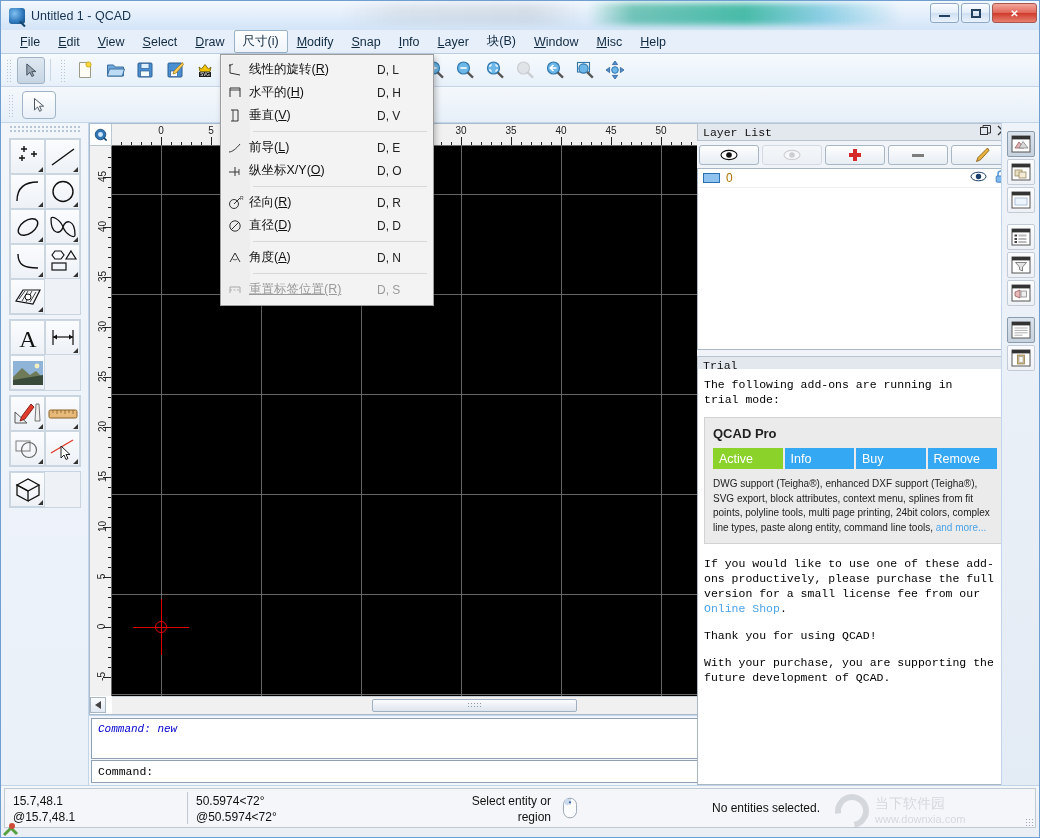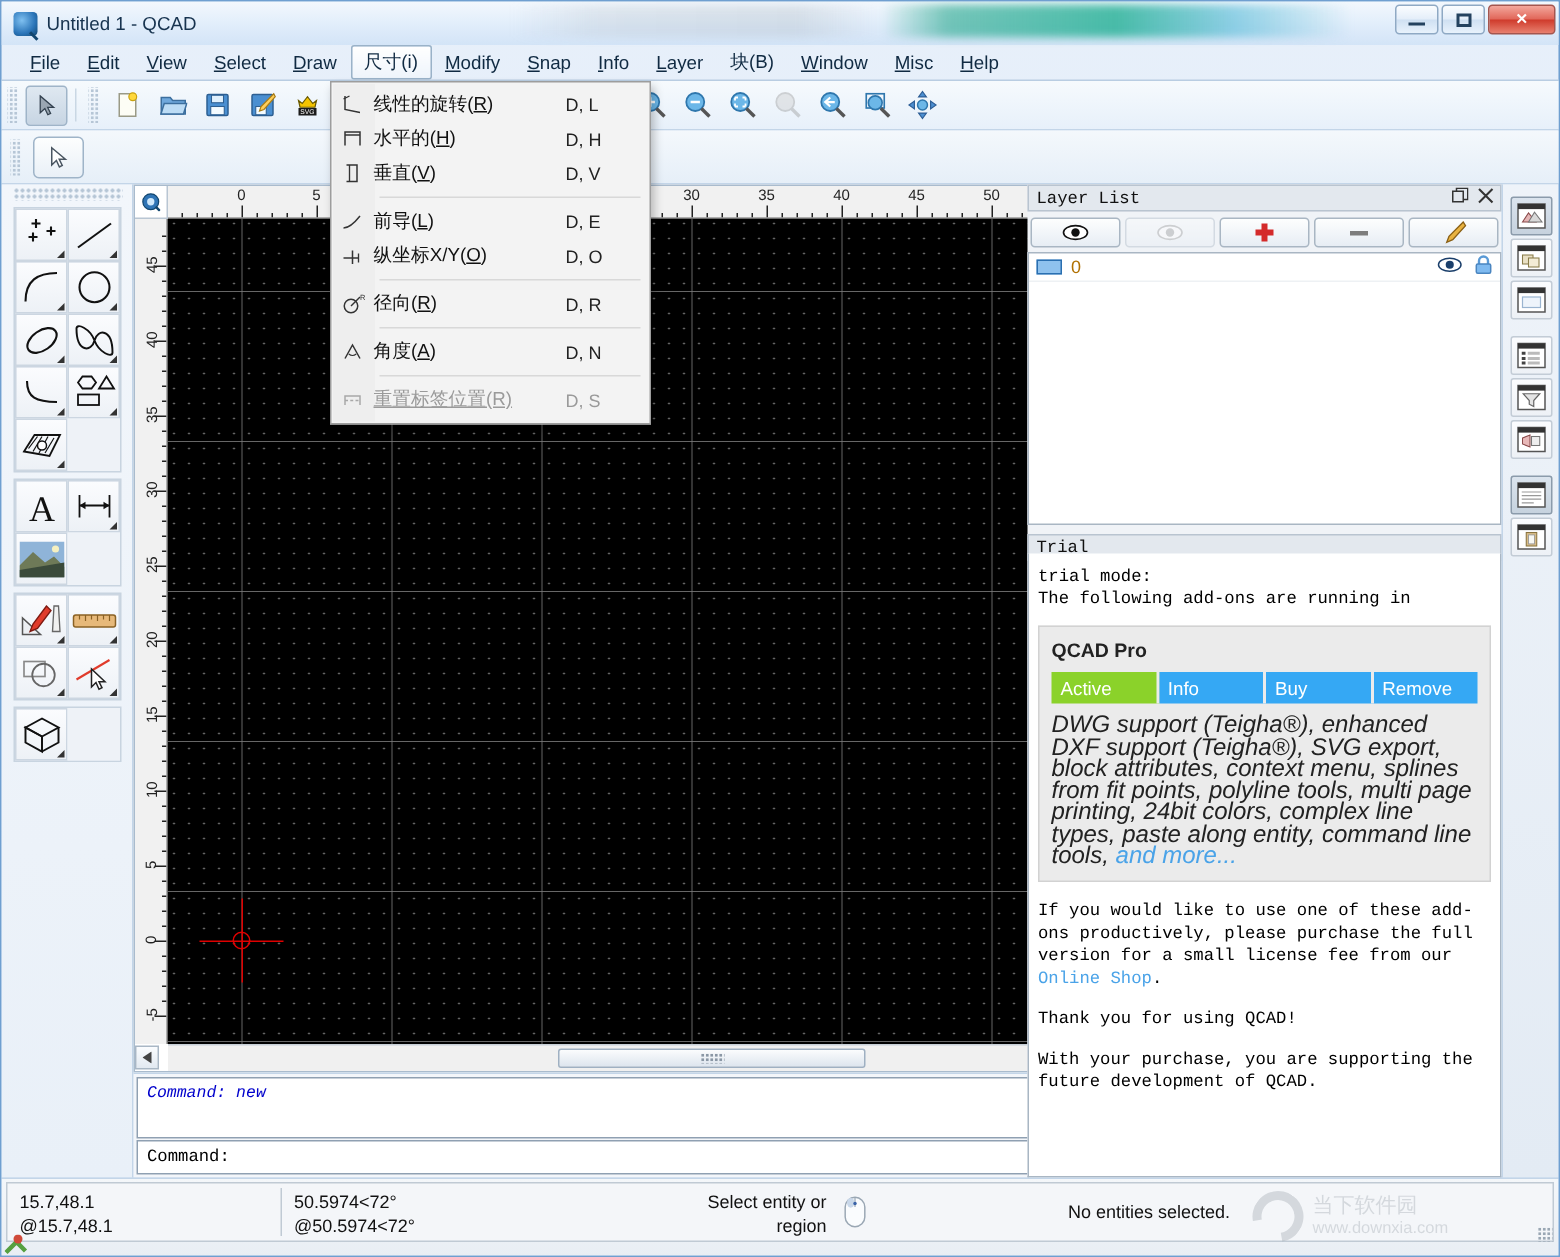--- a/index.html
+++ b/index.html
@@ -220,21 +220,21 @@
     padding:4px 6px; display:flex; align-items:center;
   }
   .cmd-kb {
     position:absolute; right:4px; top:3px; width:19px; height:16px;
     border:1px solid #8c98a6; border-radius:2px;
     background: linear-gradient(180deg,#fdfdfd 0 35%, #4a4a4a 35% 46%, #f0f0f0 46% 100%);
   }
 
   
   .rdock {
-    position:absolute; right:38px; top:122px; width:316px; bottom:52px;
+    position:absolute; right:26px; top:122px; width:316px; bottom:52px;
     background:#f0f3f7;
     margin-left:20px;
   }
   .dock-title {
     height:18px; background:#e3e8ee; border:1px solid #b9c4d0;
     font-family:"Liberation Mono", monospace; font-size:11.5px; color:#111;
     display:flex; align-items:center; padding-left:5px; position:relative;
   }
   .dock-title .btns{ position:absolute; right:4px; top:1px; display:flex; gap:6px; color:#333; }
   .layer-tools{ display:flex; gap:3px; padding:4px 2px 3px 2px; }
@@ -253,21 +253,21 @@
                padding:8px 6px; }
   .trial-wrap{ position:absolute; left:0; right:0; top:246px; bottom:0; }
   .mono{ font-family:"Liberation Mono", monospace; font-size:11.5px; color:#000; line-height:15px;}
   .addon-card{ background:#ebebeb; border:1px solid #d2d2d2; margin:10px 0 4px 0; padding:8px; }
   .addon-title{ font-size:13px; font-weight:bold; color:#222; margin-bottom:7px;}
   .addon-btns{ display:flex; }
   .ab{ flex:1; height:21px; color:#fff; font-size:12.5px; display:flex;align-items:center;
        padding-left:6px; background:#35a8f4; border-right:2px solid #ebebeb; }
   .ab.active{ background:#8bd22a; }
   .ab:last-child{border-right:none;}
-  .addon-desc{ font-size:16px; color:#222; line-height:14.5px; margin-top:8px;font-style:italic;}
+  .addon-desc{ font-size:10px; color:#222; line-height:14.5px; margin-top:8px;}
   .lnk{ color:#4aa3e8; }
   .trial-para{ margin-top:12px;}
 
   
   .rstrip{
     position:absolute; right:0; top:122px; width:38px; bottom:52px;
     background:linear-gradient(180deg,#eef3f9,#e3ebf4); border-left:1px solid #c3d5e8;
     padding-top:6px;
   }
   .rsbtn{ width:28px;height:26px;margin:2px auto; border:1px solid #c3ccd6; border-radius:2px;
@@ -917,22 +917,22 @@
         </span>
       </div>
     </div>
 
     <div class="dock-title" style="margin-top:6px;">
       <span>Trial</span>
     </div>
 
     <div class="trial-wrap">
       <div class="trial-body">
+        <div class="mono">The following add-ons are running in</div>
         <div class="mono">trial mode:</div>
-        <div class="mono">The following add-ons are running in</div>
 
         <div class="addon-card">
           <div class="addon-title">QCAD Pro</div>
           <div class="addon-btns">
             <div class="ab active">Active</div>
             <div class="ab">Info</div>
             <div class="ab">Buy</div>
             <div class="ab">Remove</div>
           </div>
           <div class="addon-desc">
@@ -1141,20 +1141,30 @@
         <svg width="17" height="15" viewBox="0 0 17 15">
             <circle cx="7" cy="9" r="4.5" fill="none" stroke="#333" stroke-width="1"></circle>
             <path d="M7 9 L13 3" stroke="#333" stroke-width="1"></path>
             <text x="13" y="5" font-size="5" fill="#333" font-family="Liberation Sans">R</text>
           </svg>
       </span>
       <span class="dd-lbl">径向(<u>R</u>)</span>
       <span class="dd-key">D, R</span>
     </div>
 
+    <div class="dd-item">
+      <span class="dd-ic">
+        <svg width="17" height="15" viewBox="0 0 17 15">
+            <circle cx="8" cy="8" r="5.2" fill="none" stroke="#333" stroke-width="1"></circle>
+            <path d="M4 12 L12 4" stroke="#333" stroke-width="1"></path>
+          </svg>
+      </span>
+      <span class="dd-lbl">直径(<u>D</u>)</span>
+      <span class="dd-key">D, D</span>
+    </div>
 
     <div class="dd-sep"></div>
 
     <div class="dd-item">
       <span class="dd-ic">
         <svg width="17" height="15" viewBox="0 0 17 15">
             <path d="M3 12 L8 3 L13 12" stroke="#333" stroke-width="1" fill="none"></path>
             <path d="M5.5 9 A4 4 0 0 0 10.5 9" stroke="#333" stroke-width=".8" fill="none"></path>
           </svg>
       </span>

